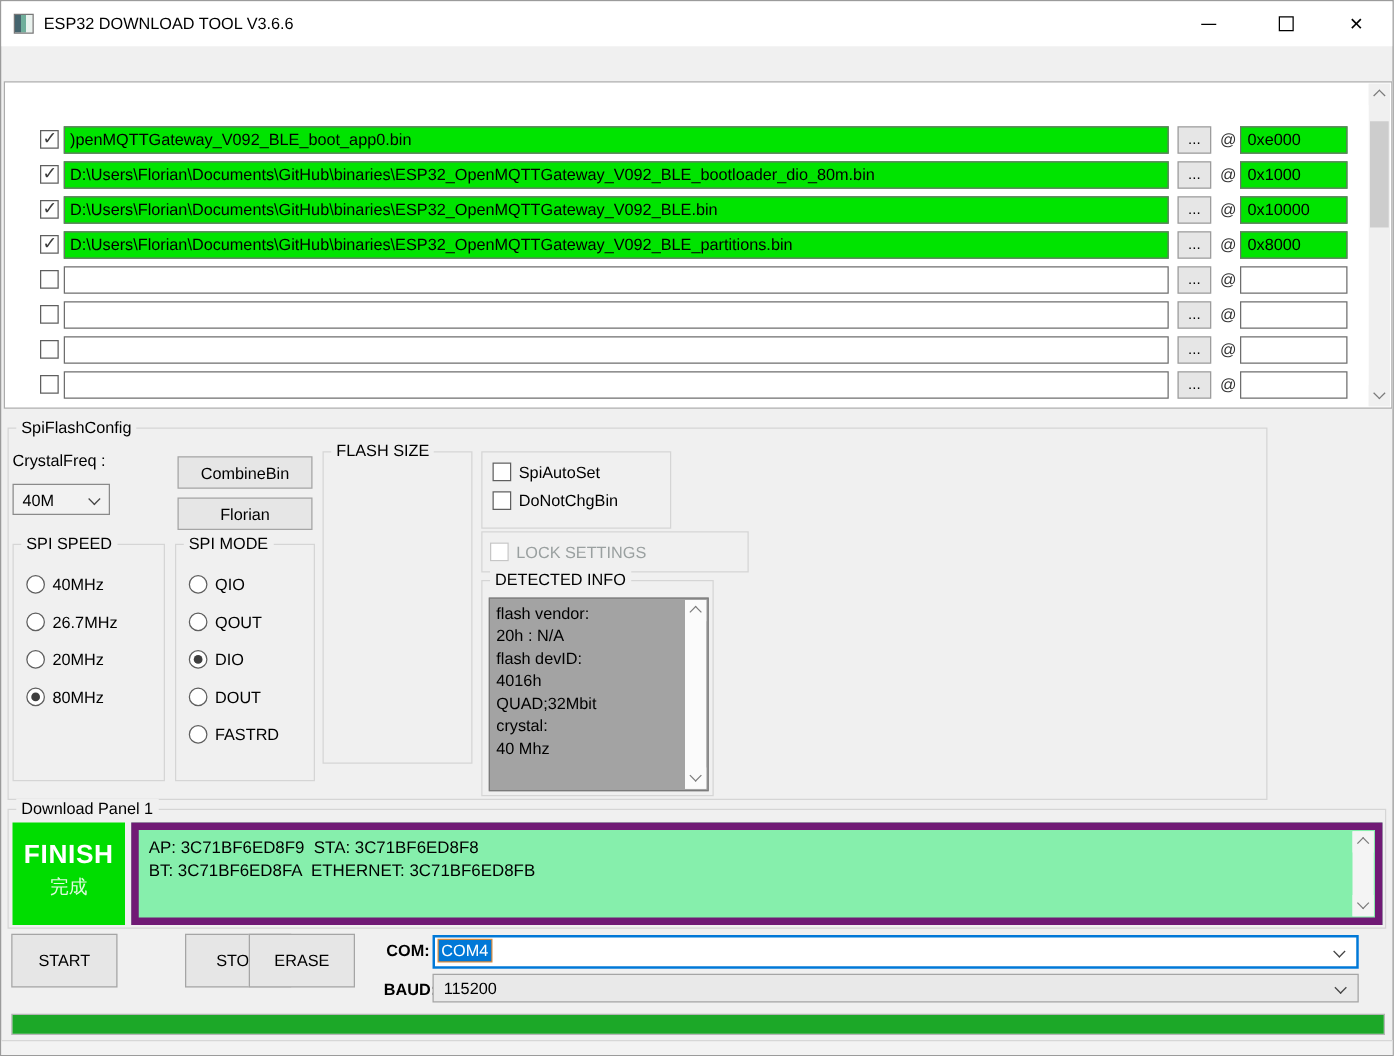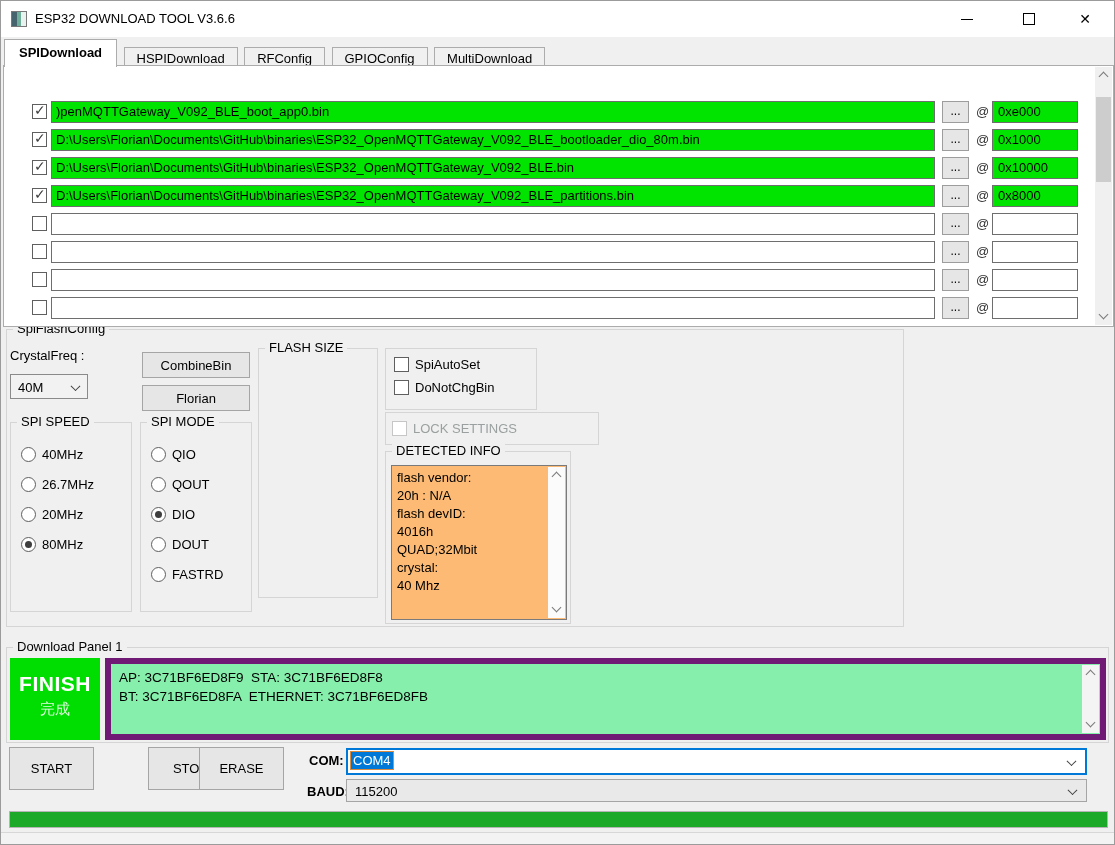--- a/index.html
+++ b/index.html
@@ -74,21 +74,21 @@
            background:#fff; margin-right:6px; flex:0 0 auto; }
   .radio.sel::after { content:""; position:absolute; left:3px; top:3px; width:7px; height:7px;
                       border-radius:50%; background:#3e3e3e; }
   .radio-label { font-size:13px; }
   .check-item { position:absolute; display:flex; align-items:center; cursor:pointer; }
   .check-item .cbx { position:relative; width:15px; height:15px; border:1px solid #5f5f5f; background:#fff; margin-right:6px; }
   .check-item .cbx.disabled { border-color:#c6c6c6; }
   .check-item .cb-label { font-size:13px; }
   .check-item .cb-label.dim { color:#9aa0a0; }
 
-  .info-box { position:absolute; background:#fdba74; border:1px solid #7a7a7a; }
+  .info-box { position:absolute; background:#a3a3a3; border:1px solid #7a7a7a; }
   .info-text { position:absolute; left:5px; top:3px; right:20px; font-size:13px; line-height:18px; white-space:pre-wrap; }
 
   
   .finish-box { position:absolute; background:#00dd00; text-align:center; }
   .finish-main { margin-top:14px; font-size:21px; font-weight:bold; color:#fff; letter-spacing:0.5px; }
   .finish-sub { margin-top:4px; font-size:15px; color:rgba(255,255,255,0.88); }
   .log-box { position:absolute; background:#86efac; border:6px solid #701a75; }
   .log-text { position:absolute; left:8px; top:4px; right:22px; font-size:13.5px; line-height:19px; white-space:pre-wrap; }
 
   
@@ -120,27 +120,20 @@
         </span>
       <span class="win-btn max">
           <i class="glyph-max"></i>
         </span>
       <span class="win-btn close">
           <span class="glyph-close">✕</span>
         </span>
     </div>
   </div>
 
-  <div class="tabbar">
-    <span class="tab active">SPIDownload</span>
-    <span class="tab">HSPIDownload</span>
-    <span class="tab">RFConfig</span>
-    <span class="tab">GPIOConfig</span>
-    <span class="tab">MultiDownload</span>
-  </div>
 
   <div class="panel">
     <div id="file-list">
         <div class="file-row">
           <span class="cb checked"></span>
           <span class="pathfield green">)penMQTTGateway_V092_BLE_boot_app0.bin</span>
           <span class="browse">...</span>
           <span class="at">@</span>
           <span class="addrfield green">0xe000</span>
         </div>
@@ -198,21 +191,21 @@
       <span class="scroll-arrow up">
           <i class="chev up"></i>
         </span>
       <span class="scroll-thumb" style="top:30px; height:85px;"></span>
       <span class="scroll-arrow down">
           <i class="chev down"></i>
         </span>
     </div>
   </div>
 
-  <div class="groupbox" style="left:5px; top:328px; width:898px; height:298px;">
+  <div class="groupbox" style="left:5px; top:341px; width:1008px; height:298px;">
     <span class="gb-label">SpiFlashConfig</span>
 
     <span class="static-label" style="left:3px; top:18px;">CrystalFreq :</span>
     <span class="combo" style="left:3px; top:44px; width:78px; height:25px;">
       <span class="val">40M</span>
       <i class="chev dark"></i>
     </span>
 
     <span class="btn" style="left:135px; top:22px; width:108px; height:26px;">CombineBin</span>
     <span class="btn" style="left:135px; top:55px; width:108px; height:26px;">Florian</span>

